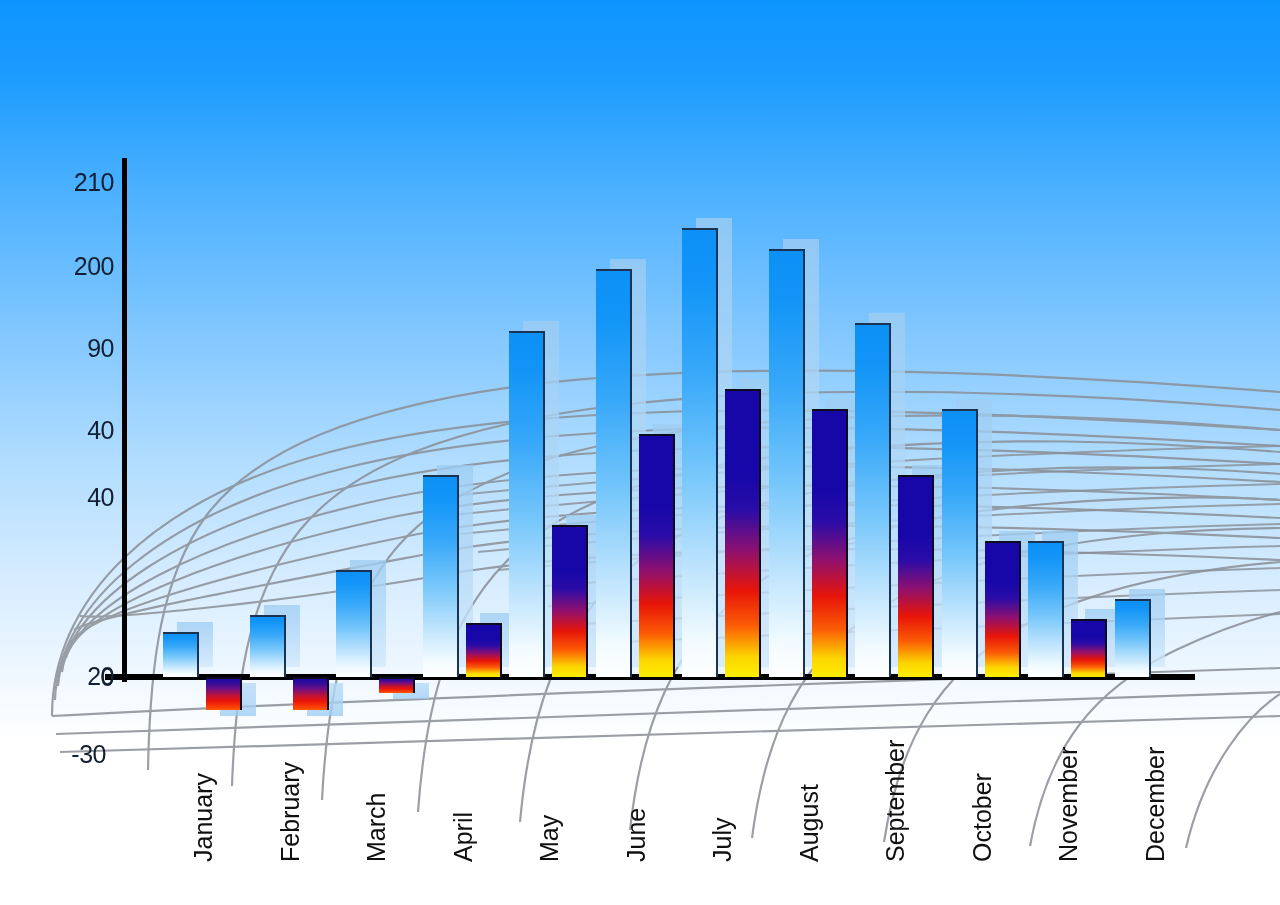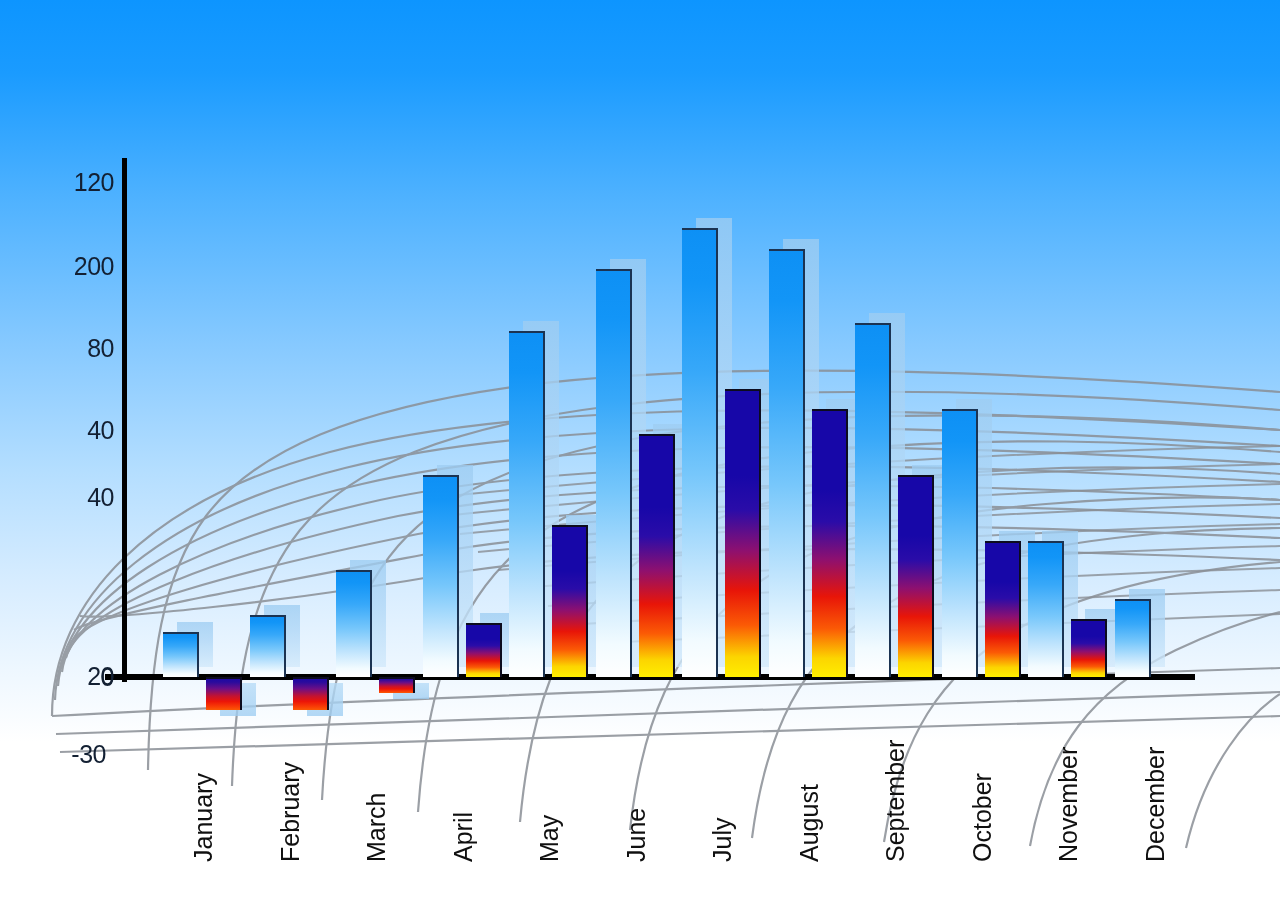--- a/index.html
+++ b/index.html
@@ -131,23 +131,23 @@
       <path d="M 582,624 C 820,610 1090,596 1280,590"></path>
       <path d="M 622,642 C 848,632 1112,620 1280,614"></path>
     </g>
   </svg>
 
   <div id="plot">
 
     <div class="axis-line" id="y-axis"></div>
     <div class="axis-line" id="x-axis"></div>
 
-    <div class="ytick-label" style="top:168px;left:58px;">120</div>
+    <div class="ytick-label" style="top:168px;left:58px;">210</div>
     <div class="ytick-label" style="top:252px;left:58px;">200</div>
-    <div class="ytick-label" style="top:334px;left:58px;">80</div>
+    <div class="ytick-label" style="top:334px;left:58px;">90</div>
     <div class="ytick-label" style="top:416px;left:58px;">40</div>
     <div class="ytick-label" style="top:483px;left:58px;">40</div>
     <div class="ytick-label" style="top:614px;left:58px;margin-top:48px;">20</div>
     <div class="ytick-label" style="top:663px;left:58px;">0</div>
     <div class="ytick-label" style="top:740px;left:50px;">-30</div>
 
     <div id="bars">
         <div class="bar-shadow" style="left: 177px; top: 621.717px; width: 36px; height: 45.2833px;"></div>
         <div class="bar-blue" title="January: 11" style="left: 163px; top: 631.717px; width: 36px; height: 45.2833px;"></div>
         <div class="bar-shadow neg" style="left: 220px; top: 683px; width: 36px; height: 32.9333px;"></div>

